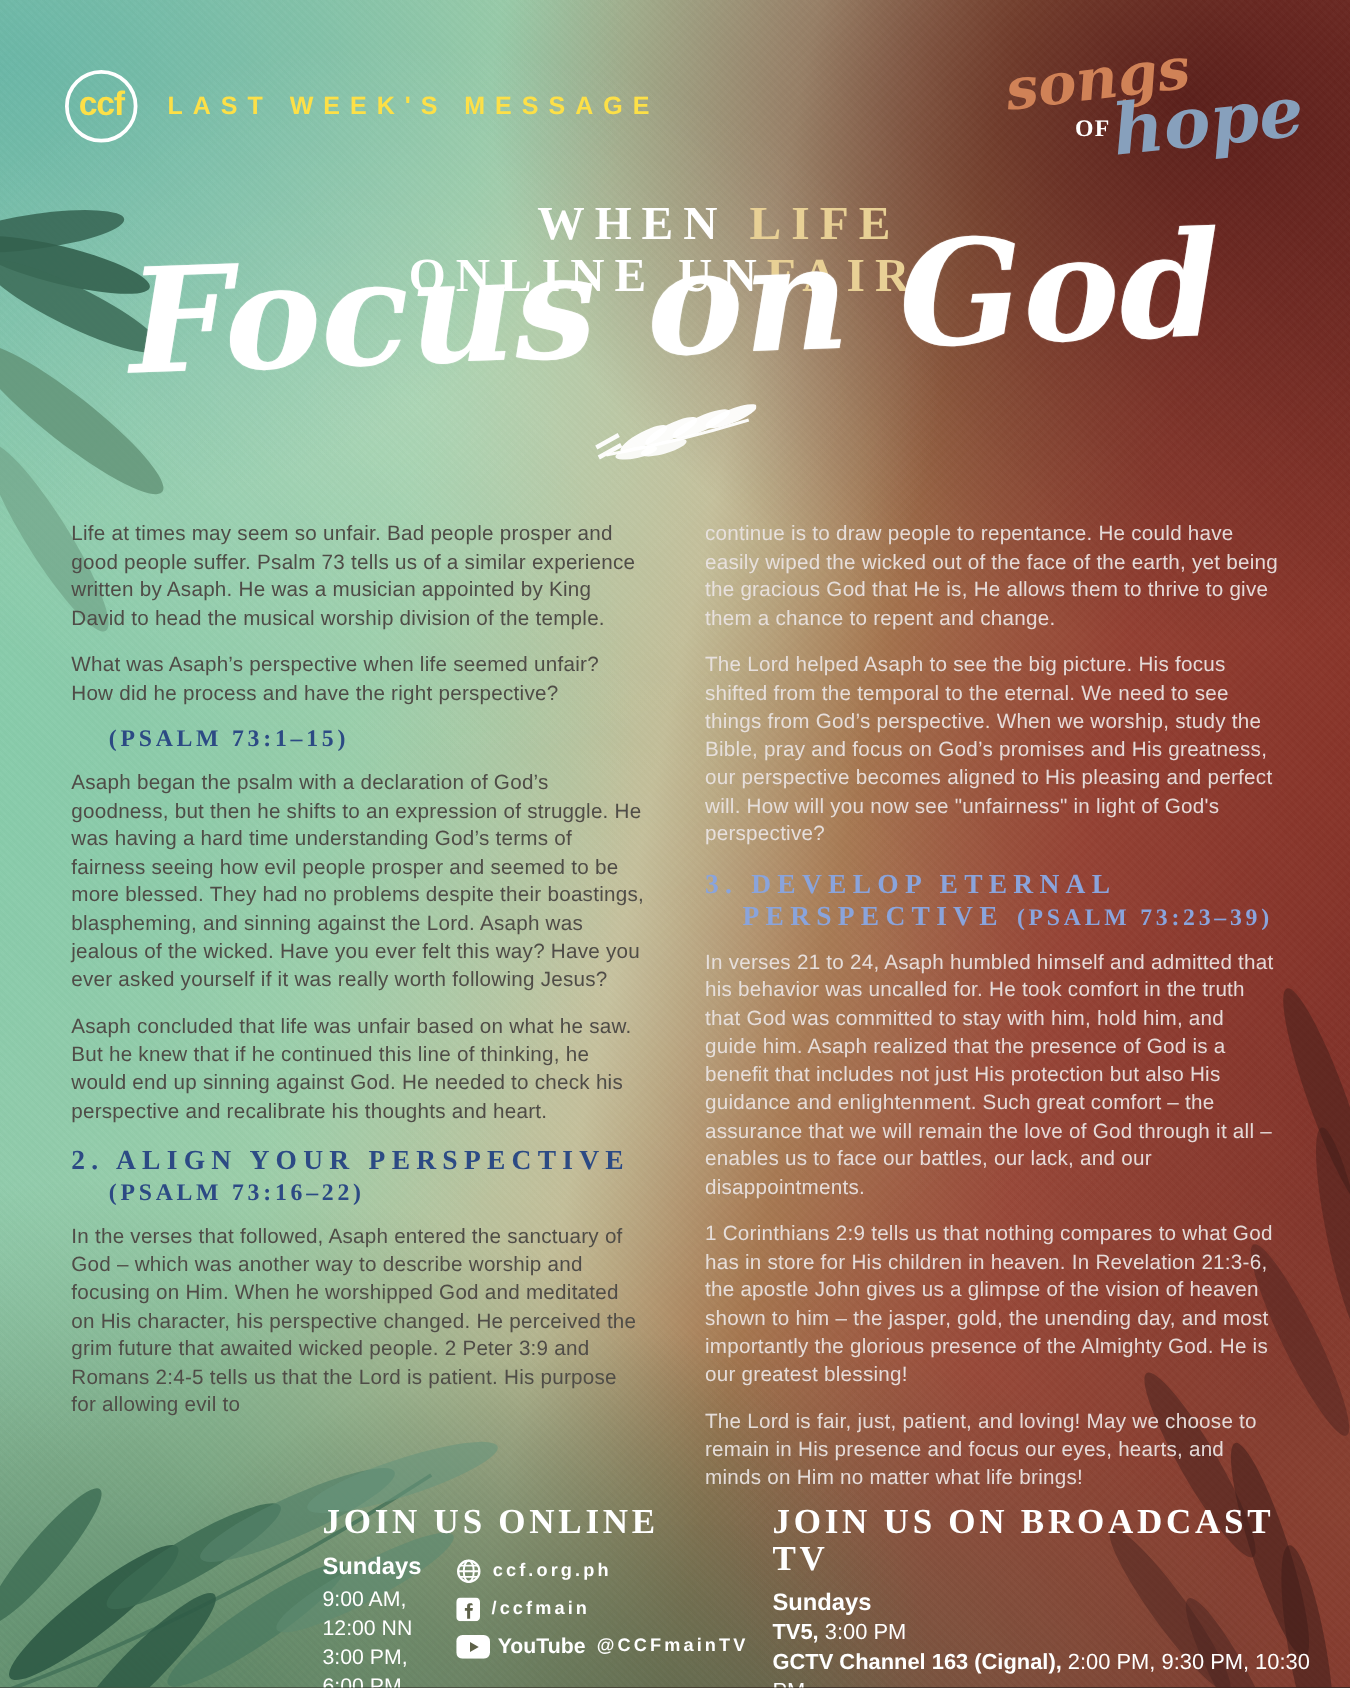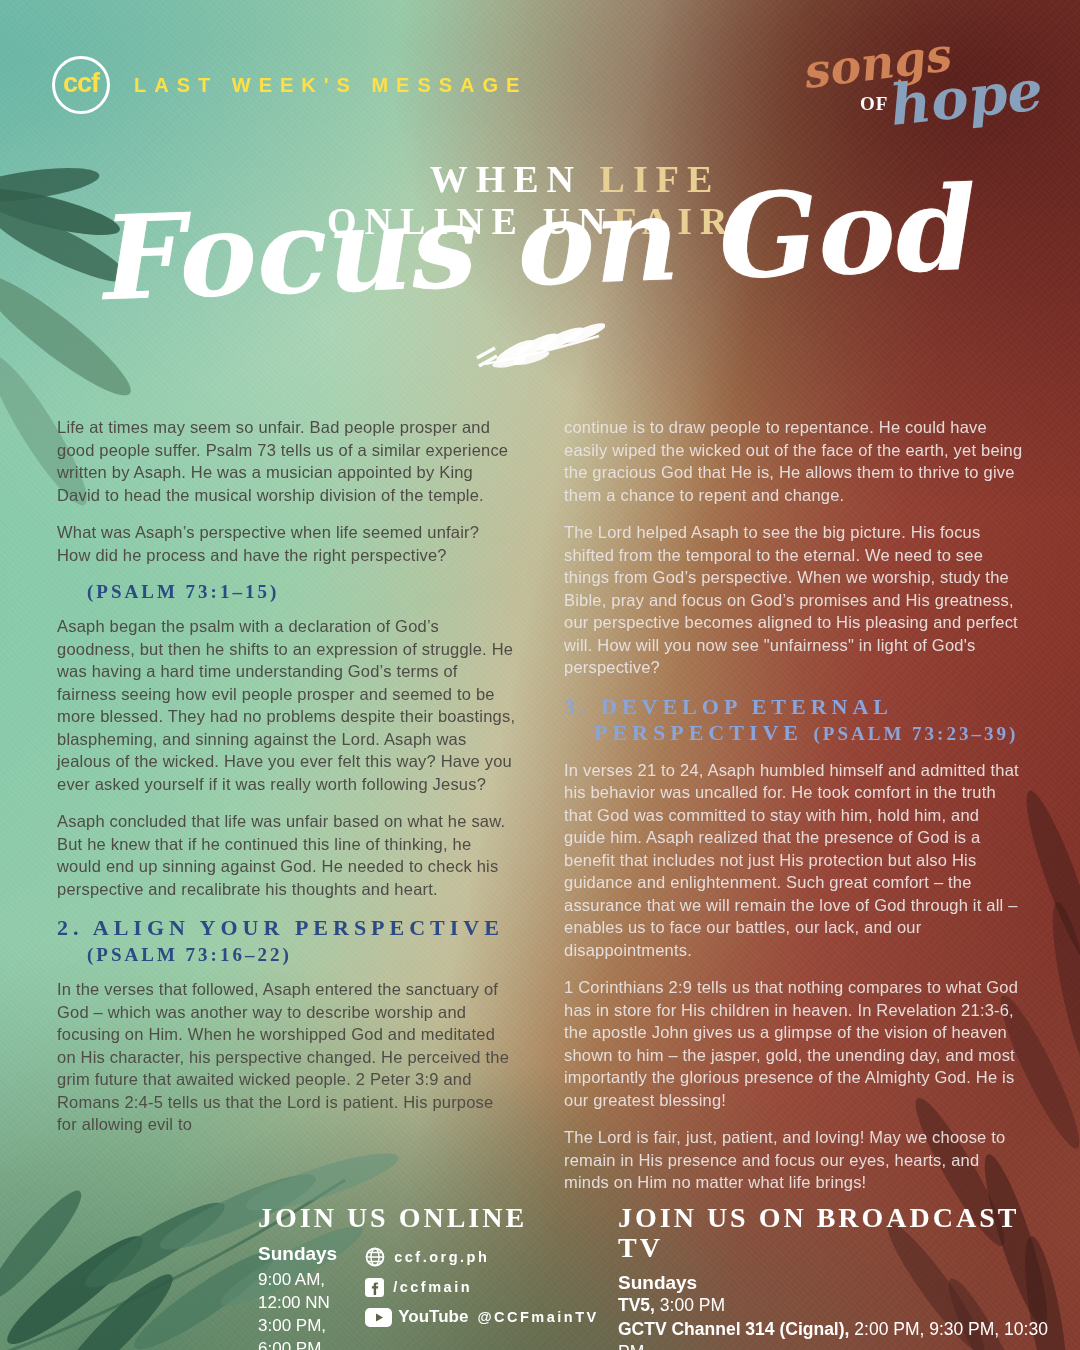--- a/index.html
+++ b/index.html
@@ -224,17 +224,17 @@
             <span class="link-text">@CCFmainTV</span>
           </div>
         </div>
       </div>
     </div>
 
     <div class="tv">
       <div class="f-heading">JOIN US ON BROADCAST TV</div>
       <div class="day">Sundays</div>
       <div class="tv-row"><b>TV5,</b><span> 3:00 PM</span></div>
-      <div class="tv-row"><b>GCTV Channel 314 (Cignal),</b><span> 2:00 PM, 9:30 PM, 10:30 PM</span></div>
+      <div class="tv-row"><b>GCTV Channel 163 (Cignal),</b><span> 2:00 PM, 9:30 PM, 10:30 PM</span></div>
 
     </div>
   </div>
 </div>
 
 </body></html>

